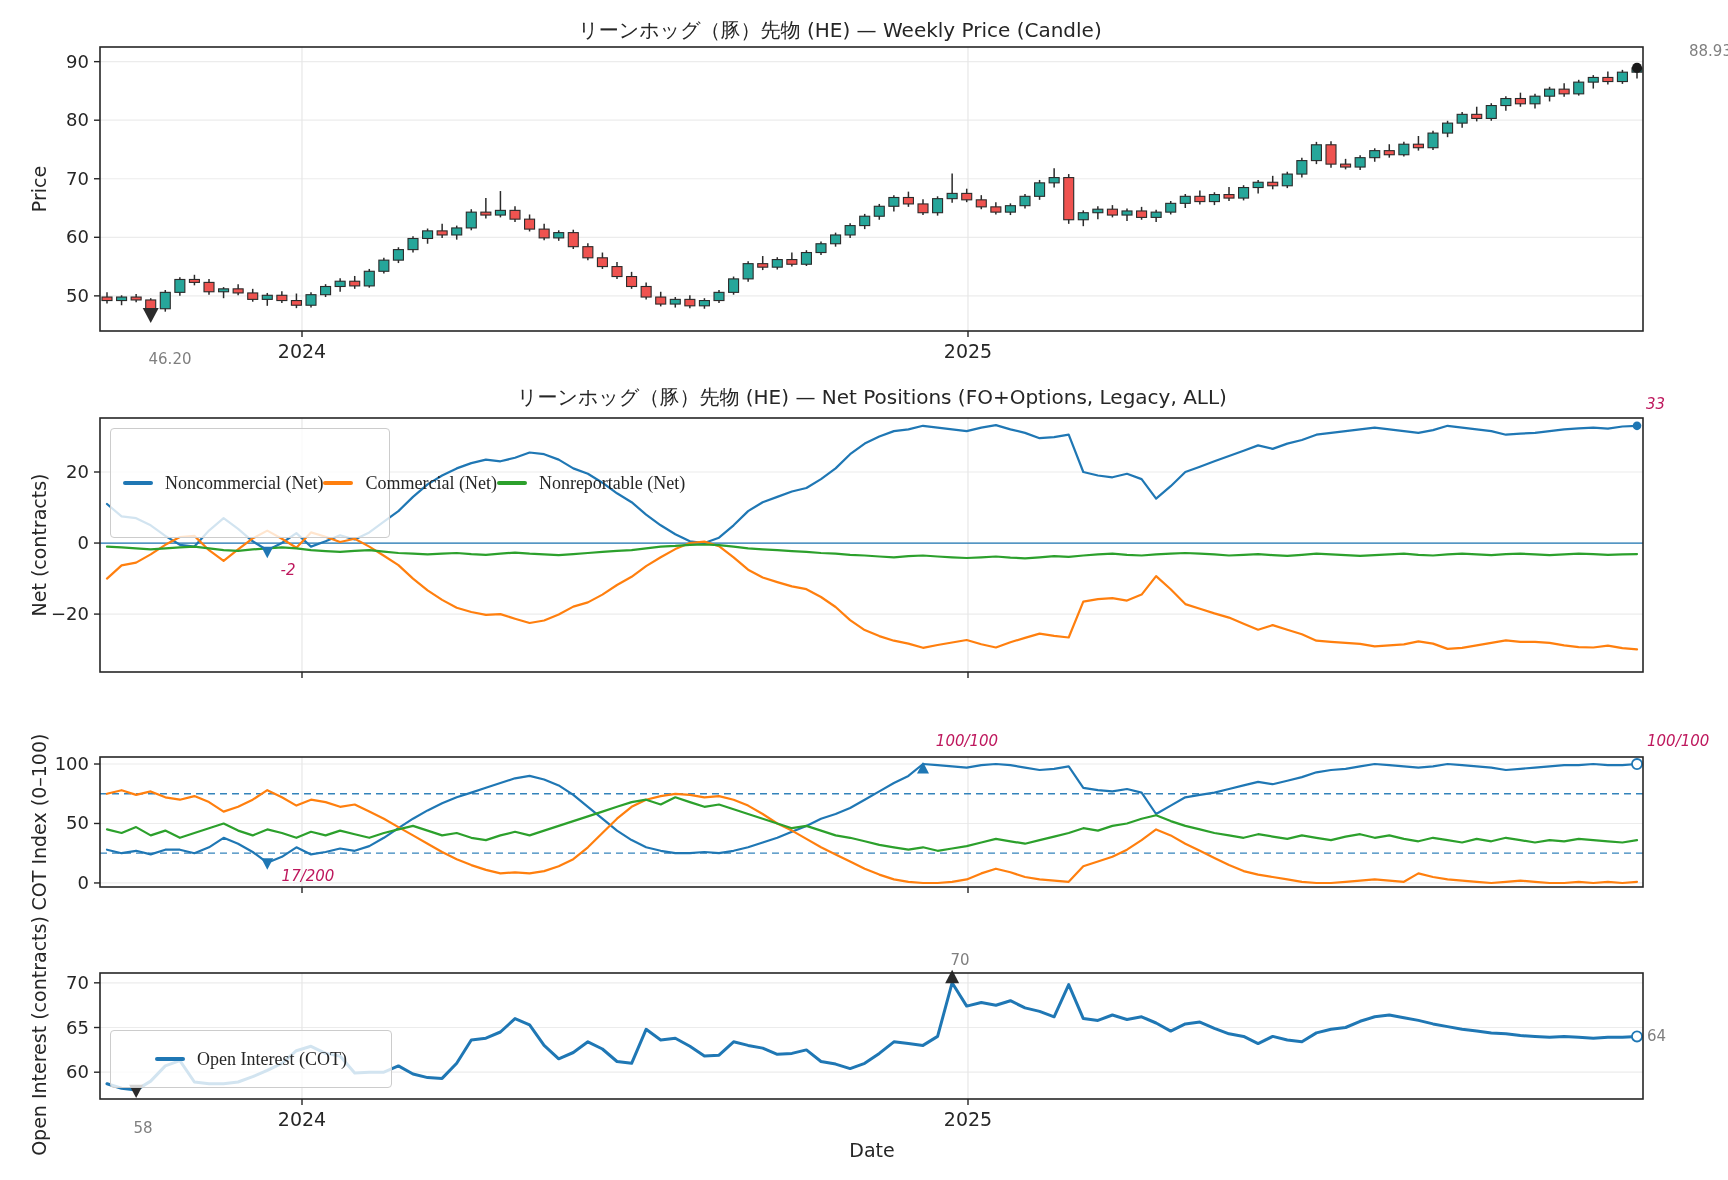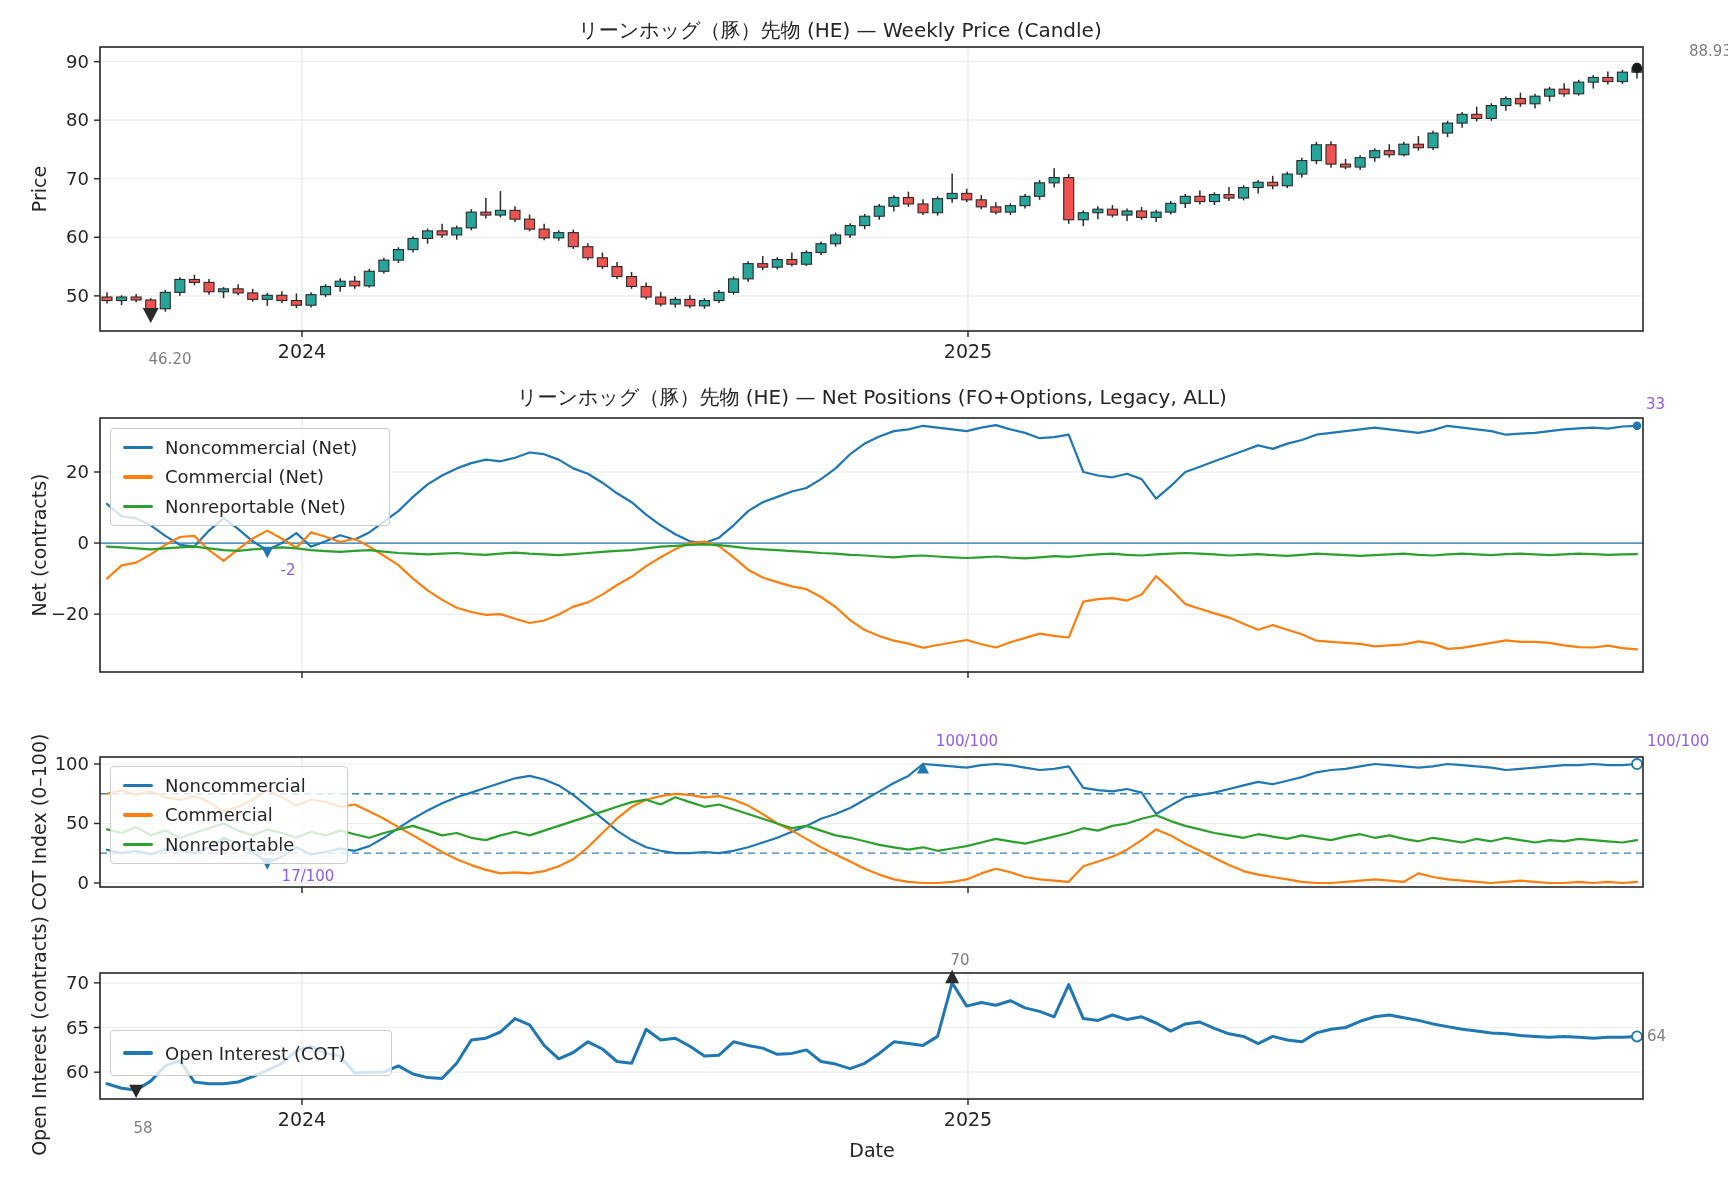--- a/index.html
+++ b/index.html
@@ -13,32 +13,32 @@
   .ylab{position:absolute;transform:translate(-50%,-50%) rotate(-90deg);font-size:19px;color:#262626;white-space:nowrap;}
   #ylab1{left:39px;top:189px;}
   #ylab2{left:39px;top:545px;}
   #ylab3{left:39px;top:822px;}
   #ylab4{left:39px;top:1036px;}
   #xlabel{position:absolute;left:872px;top:1139px;transform:translateX(-50%);font-size:19px;color:#262626;}
   #note{position:absolute;right:8px;top:1147px;font-size:15px;color:#8a8a8a;white-space:nowrap;}
   .ann{position:absolute;font-size:15px;white-space:nowrap;}
   .ann.center{transform:translateX(-50%);}
   .gray{color:#7f7f7f;}
-  .blue{color:#8b5cf6;}
+  .blue{color:#be185d;font-style:italic;}
   #ann-p1-low{left:170px;top:322px;margin-top:28px;}
   #ann-p1-last{left:1647px;top:42px;margin-left:42px;}
   #ann-p2-dip{left:288px;top:561px;}
   #ann-p2-last{left:1646px;top:395px;}
   #ann-p3-dip{left:308px;top:867px;}
   #ann-p3-mid{left:967px;top:732px;}
   #ann-p3-last{left:1647px;top:732px;}
   #ann-p4-min{left:143px;top:1099px;margin-top:20px;}
   #ann-p4-max{left:960px;top:951px;}
   #ann-p4-last{left:1647px;top:1027px;}
-  .legend{position:absolute;background:rgba(255,255,255,0.8);border:1px solid #cccccc;border-radius:4px;padding:4px 12px;display:flex;flex-direction:column;justify-content:space-around;z-index:3;}
+  .legend{position:absolute;background:rgba(255,255,255,0.8);border:1px solid #cccccc;border-radius:4px;padding:10px 12px;display:flex;flex-direction:row;justify-content:space-around;z-index:3;font-family:Liberation Serif, serif;}
   .lrow{display:flex;align-items:center;gap:12px;}
   .sw{width:30px;height:3.5px;border-radius:2px;flex:0 0 auto;}
   .ltxt{font-size:18px;color:#262626;white-space:nowrap;}
   #leg2{left:110px;top:428px;width:254px;height:88px;}
   #leg3{left:110px;top:766px;width:212px;height:88px;}
   #leg4{left:110px;top:1030px;width:256px;height:36px;}
 </style>
 </head>
 <body>
 
@@ -351,21 +351,21 @@
   <div class="ylab" id="ylab2">Net (contracts)</div>
   <div class="ylab" id="ylab3">COT Index (0–100)</div>
   <div class="ylab" id="ylab4">Open Interest (contracts)</div>
 
   <div id="xlabel">Date</div>
 
   <div class="ann gray center" id="ann-p1-low">46.20</div>
   <div class="ann gray" id="ann-p1-last">88.93</div>
   <div class="ann blue center" id="ann-p2-dip">-2</div>
   <div class="ann blue" id="ann-p2-last">33</div>
-  <div class="ann blue center" id="ann-p3-dip">17/100</div>
+  <div class="ann blue center" id="ann-p3-dip">17/200</div>
   <div class="ann blue center" id="ann-p3-mid">100/100</div>
   <div class="ann blue" id="ann-p3-last">100/100</div>
   <div class="ann gray center" id="ann-p4-min">58</div>
   <div class="ann gray center" id="ann-p4-max">70</div>
   <div class="ann gray" id="ann-p4-last">64</div>
 
   <div class="legend" id="leg2">
     <div class="lrow">
       <span class="sw" style="background: rgb(31, 119, 180);"></span>
       <span class="ltxt">Noncommercial (Net)</span>
@@ -373,34 +373,20 @@
     <div class="lrow">
       <span class="sw" style="background: rgb(255, 127, 14);"></span>
       <span class="ltxt">Commercial (Net)</span>
     </div>
     <div class="lrow">
       <span class="sw" style="background: rgb(44, 160, 44);"></span>
       <span class="ltxt">Nonreportable (Net)</span>
     </div>
   </div>
 
-  <div class="legend" id="leg3">
-    <div class="lrow">
-      <span class="sw" style="background: rgb(31, 119, 180);"></span>
-      <span class="ltxt">Noncommercial</span>
-    </div>
-    <div class="lrow">
-      <span class="sw" style="background: rgb(255, 127, 14);"></span>
-      <span class="ltxt">Commercial</span>
-    </div>
-    <div class="lrow">
-      <span class="sw" style="background: rgb(44, 160, 44);"></span>
-      <span class="ltxt">Nonreportable</span>
-    </div>
-  </div>
 
   <div class="legend" id="leg4">
     <div class="lrow">
       <span class="sw" style="background: rgb(31, 119, 180);"></span>
       <span class="ltxt">Open Interest (COT)</span>
     </div>
   </div>
 </div>
 
 </body></html>

